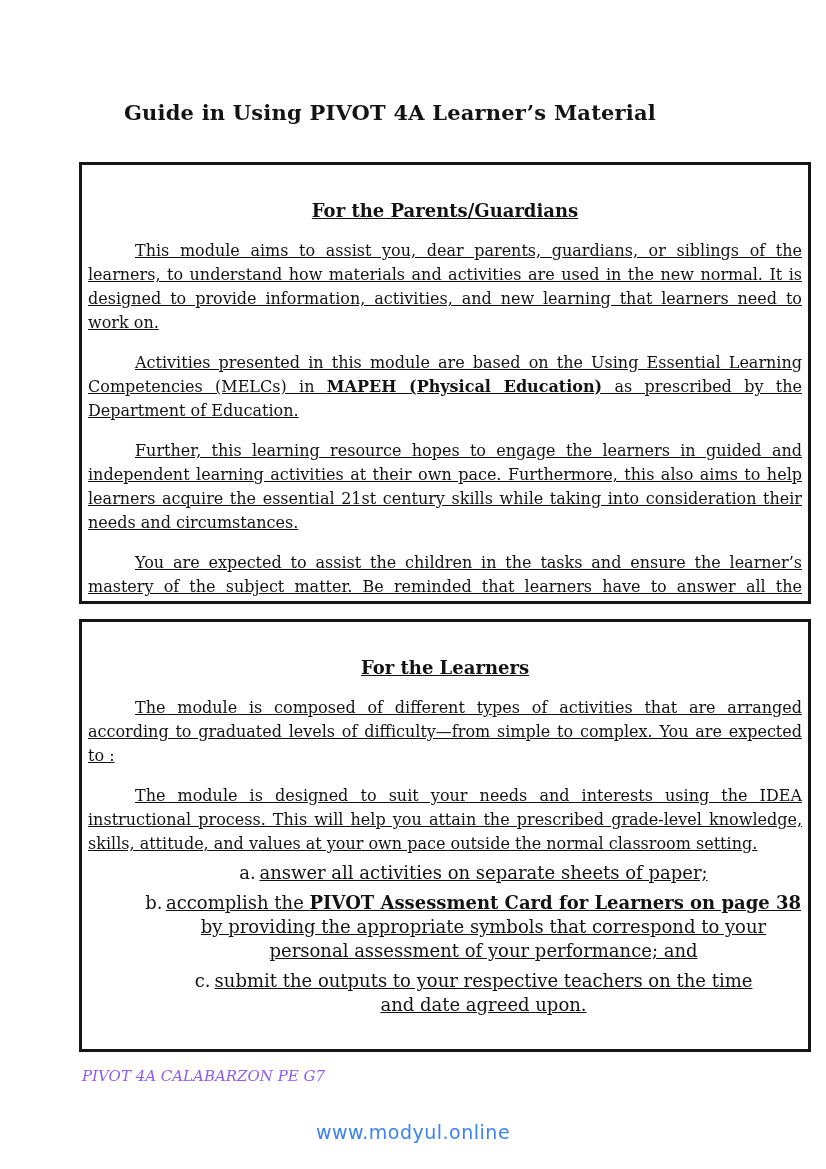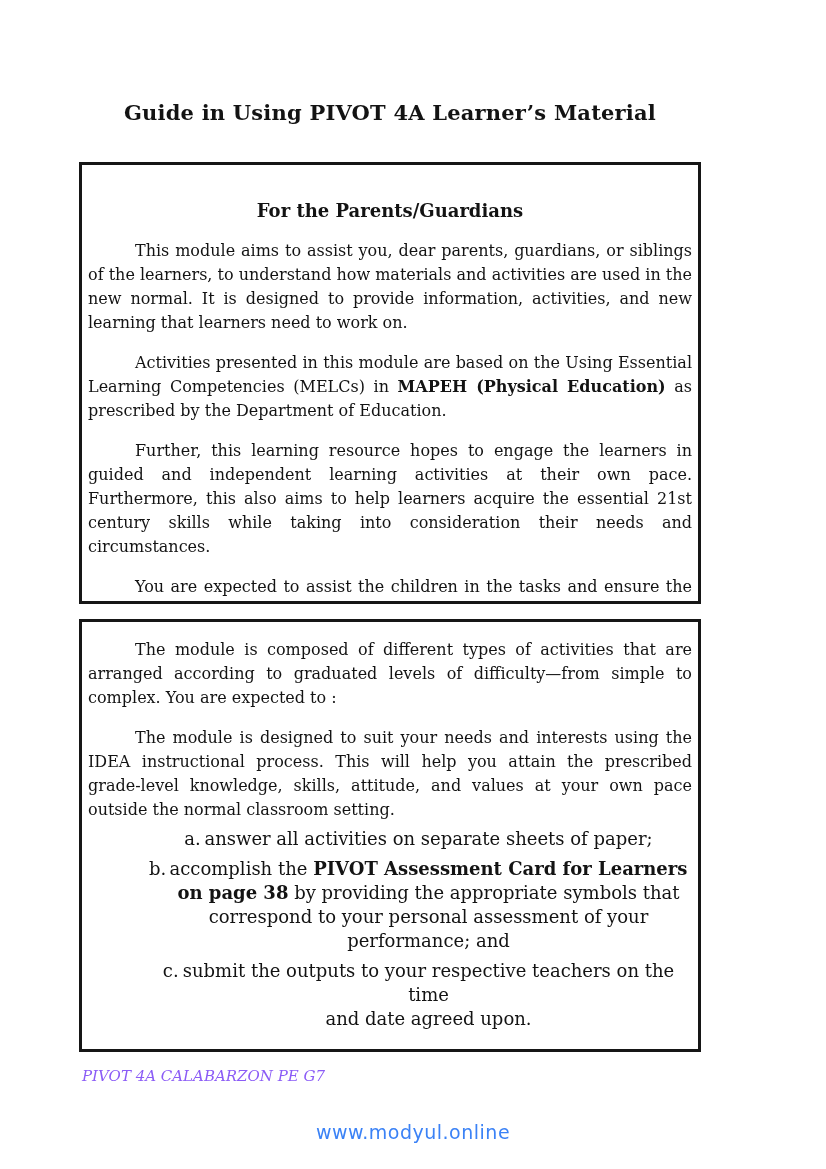--- a/index.html
+++ b/index.html
@@ -19,26 +19,27 @@
     width: 622px;
     margin: 0;
     text-align: center;
     font-size: 21px;
     font-weight: bold;
     letter-spacing: 0.2px;
   }
   .box {
     position: absolute;
     left: 79px;
-    width: 622px;
+    width: 732px;
     box-sizing: border-box;
     border: 3px solid #161616;
     background: #ffffff;
     padding: 0 6px;
     overflow: hidden;
+    text-decoration: underline;
   }
   .box-parents { top: 162px; height: 442px; }
   .box-learners { top: 619px; height: 433px; }
   .box-heading {
     margin: 34px 0 8px 0;
     text-align: center;
     font-size: 18px;
     font-weight: bold;
     line-height: 24px;
   }
@@ -92,20 +93,21 @@
 
   <section class="box box-parents">
     <h2 class="box-heading">For the Parents/Guardians</h2>
     <p class="para">This module aims to assist you, dear parents, guardians, or siblings of the learners, to understand how materials and activities are used in the new normal. It is designed to provide information, activities, and new learning that learners need to work on.</p>
     <p class="para"><span>Activities presented in this module are based on the Using Essential Learning Competencies (MELCs) in </span><strong>MAPEH (Physical Education)</strong><span> as prescribed by the Department of Education.</span></p>
     <p class="para">Further, this learning resource hopes to engage the learners in guided and independent learning activities at their own pace. Furthermore, this also aims to help learners acquire the essential 21st century skills while taking into consideration their needs and circumstances.</p>
     <p class="para">You are expected to assist the children in the tasks and ensure the learner’s mastery of the subject matter. Be reminded that learners have to answer all the activities in their own notebook.</p>
   </section>
 
   <section class="box box-learners">
+    <h2 class="box-heading">For the Learners</h2>
     <p class="para">The module is composed of different types of activities that are arranged according to graduated levels of difficulty—from simple to complex. You are expected to :</p>
     <p class="para">The module is designed to suit your needs and interests using the IDEA instructional process. This will help you attain the prescribed grade-level knowledge, skills, attitude, and values at your own pace outside the normal classroom setting.</p>
 
     <div class="list-item"><span class="list-marker">a.</span><span>answer all activities on separate sheets of paper;</span></div>
 
     <div class="list-item"><span class="list-marker">b.</span><span>accomplish the </span><strong>PIVOT Assessment Card for Learners on page 38</strong><span> by providing the appropriate symbols that correspond to your personal assessment of your performance; and</span></div>
 
     <div class="list-item"><span class="list-marker">c.</span><span class="prelines">submit the outputs to your respective teachers on the time
 and date agreed upon.</span></div>
   </section>

